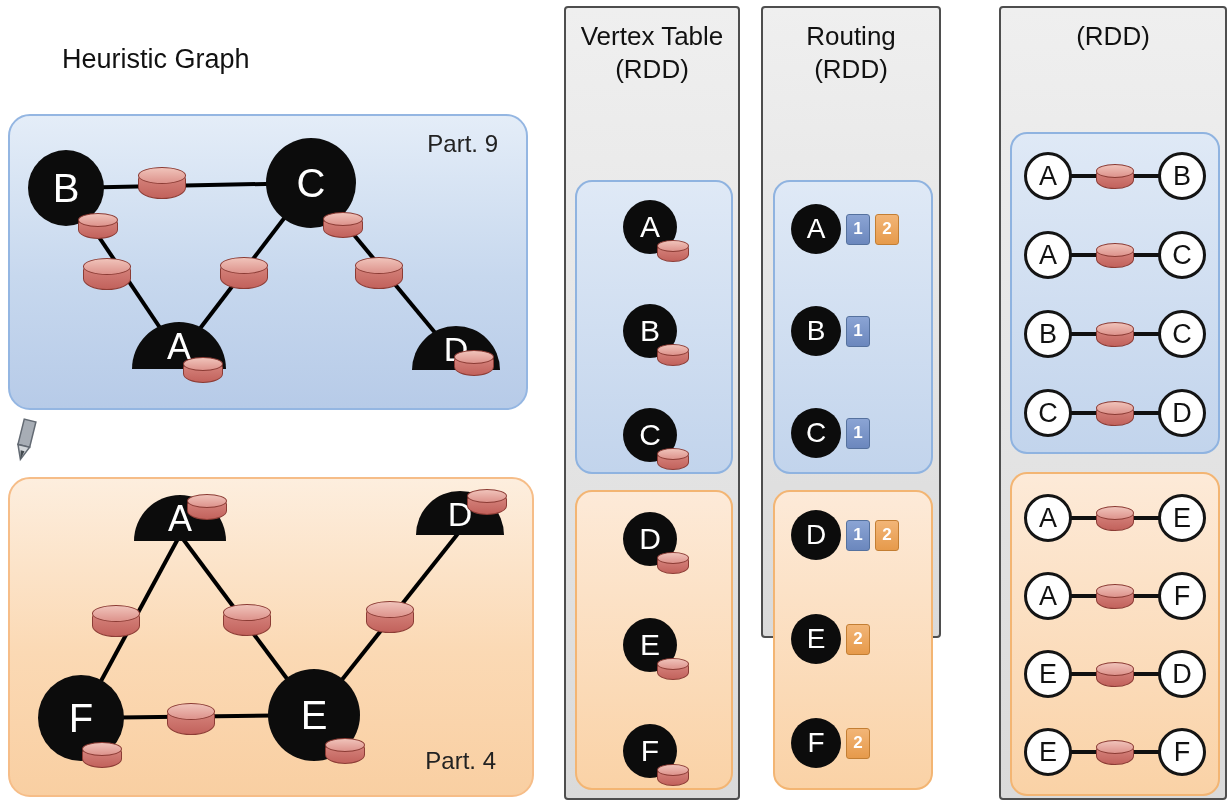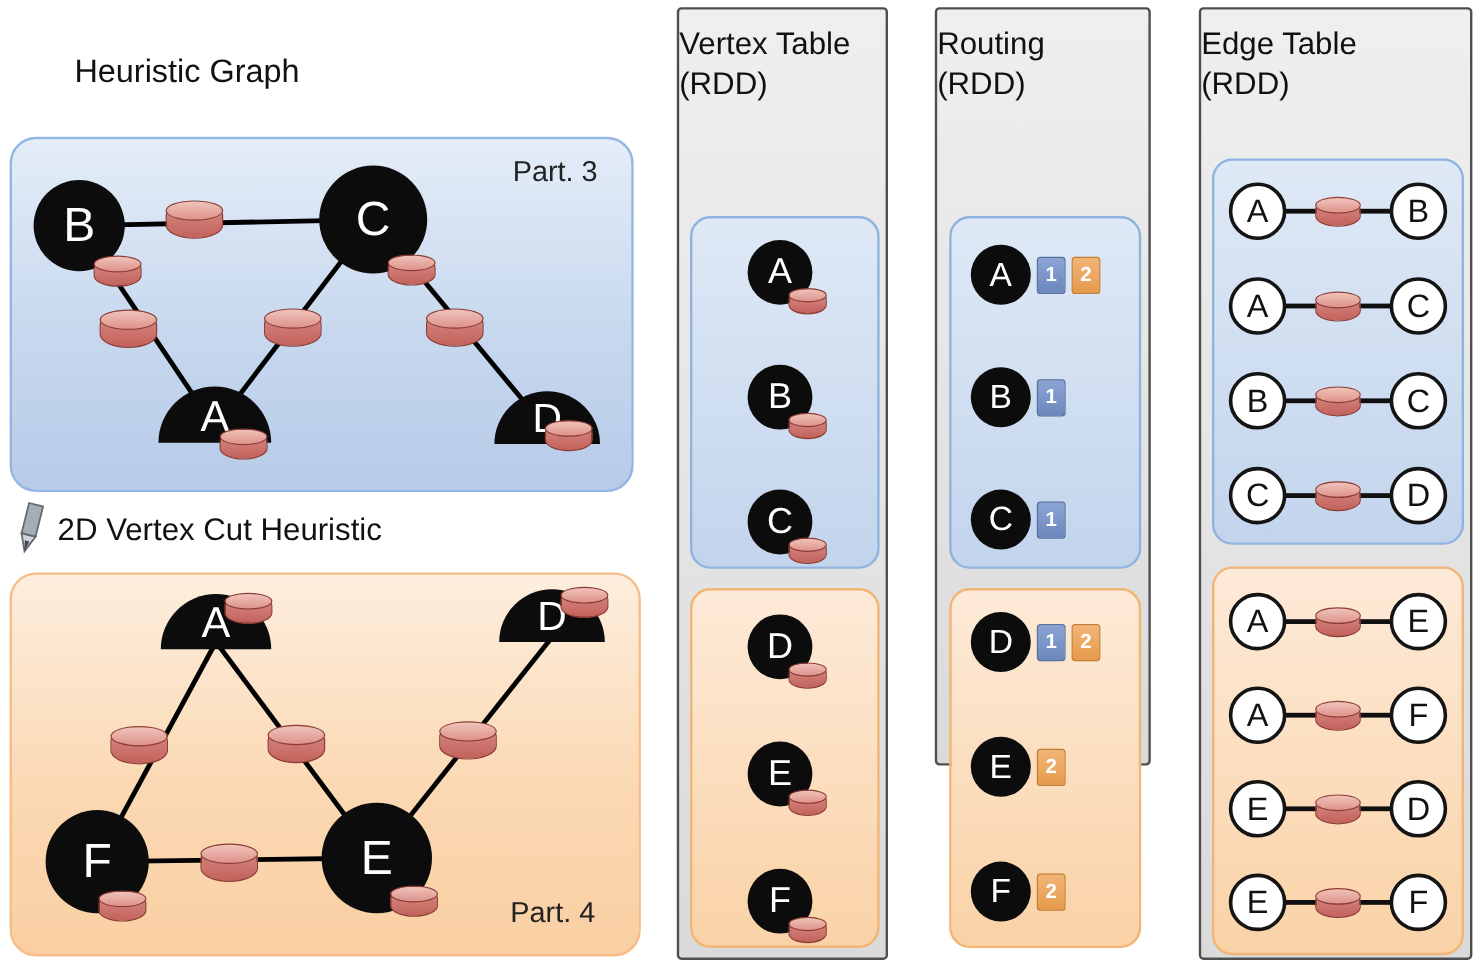--- a/index.html
+++ b/index.html
@@ -21,21 +21,21 @@
   .gvtx.dome{border-radius:999px 999px 0 0;align-items:flex-end;padding-bottom:1px}
 
   .cyl{position:absolute;z-index:3}
   .cyl::before{content:"";position:absolute;left:0;right:0;top:26%;bottom:0;background:linear-gradient(180deg,#d5837c,#c2625c);border:1.5px solid #8c3c35;border-radius:12% 12% 50% 50% / 18% 18% 48% 48%}
   .cyl::after{content:"";position:absolute;left:0;right:0;top:0;height:46%;background:linear-gradient(180deg,#f0c3ba,#dd938c);border:1.5px solid #8c3c35;border-radius:50%}
 
   .heuristic{position:absolute;left:10px;top:418px;display:flex;align-items:center;gap:8px;z-index:4}
   .heuristic .htxt{font-size:26px}
 
   .col{position:absolute;background:linear-gradient(180deg,#efefef,#dadada);border:2px solid #4e4e4e;border-radius:4px}
-  .col-title{position:absolute;left:0;right:0;top:12px;font-size:26px;line-height:1.25}
+  .col-title{position:absolute;left:0;right:0;top:12px;text-align:center;font-size:26px;line-height:1.25}
 
   .inner{position:absolute;border-radius:17px}
   .inner.blue{background:linear-gradient(180deg,#dfe9f6,#c2d4ec);border:2px solid #8fb3e0}
   .inner.orange{background:linear-gradient(180deg,#fdead8,#fad2a6);border:2px solid #f3b573}
 
   .ventry{position:absolute;left:0;width:100%;height:76px}
   .vcirc{position:absolute;left:46px;top:0;width:54px;height:54px;background:#0c0c0c;border-radius:50%;color:#fff;font-size:30px;display:flex;align-items:center;justify-content:center}
 
   .rrow{position:absolute;left:16px;display:flex;align-items:center;gap:5px}
   .rvtx{width:50px;height:50px;background:#0c0c0c;border-radius:50%;color:#fff;font-size:28px;display:flex;align-items:center;justify-content:center;flex:0 0 auto}
@@ -51,21 +51,21 @@
   .ecyl{left:50%;margin-left:-19px;top:16px;width:38px;height:25px}
 </style>
 </head>
 <body>
 
 <div class="canvas">
 
   <div class="pg-title">Heuristic Graph</div>
 
   <div class="partbox blue" style="left:8px;top:114px;width:520px;height:296px">
-    <span class="part-label" style="right:28px;top:14px">Part. 3</span>
+    <span class="part-label" style="right:28px;top:14px">Part. 9</span>
     <svg class="edges" width="520" height="296">
       <line x1="56" y1="72" x2="301" y2="67"></line>
       <line x1="56" y1="72" x2="169" y2="240"></line>
       <line x1="301" y1="67" x2="169" y2="240"></line>
       <line x1="301" y1="67" x2="446" y2="242"></line>
     </svg>
     <div class="cyl" style="left:128px;top:51px;width:48px;height:32px"></div>
     <div class="cyl" style="left:73px;top:142px;width:48px;height:32px"></div>
     <div class="cyl" style="left:210px;top:141px;width:48px;height:32px"></div>
     <div class="cyl" style="left:345px;top:141px;width:48px;height:32px"></div>
@@ -82,21 +82,20 @@
   </div>
 
   <div class="heuristic">
     <svg class="pencil" width="30" height="46" viewBox="0 0 30 46">
       <g transform="rotate(14 15 23)">
         <rect x="9" y="2" width="12" height="26" fill="#a7adb5" stroke="#636a73" stroke-width="1.5"></rect>
         <polygon points="9,28 21,28 15,42" fill="#d2d6da" stroke="#636a73" stroke-width="1.5"></polygon>
         <polygon points="13,33 17,33 15,42" fill="#43494f"></polygon>
       </g>
     </svg>
-    <span class="htxt">2D Vertex Cut Heuristic</span>
   </div>
 
   <div class="partbox orange" style="left:8px;top:477px;width:526px;height:320px">
     <span class="part-label" style="right:36px;bottom:20px">Part. 4</span>
     <svg class="edges" width="526" height="320">
       <line x1="170" y1="56" x2="71" y2="239"></line>
       <line x1="170" y1="56" x2="304" y2="236"></line>
       <line x1="71" y1="239" x2="304" y2="236"></line>
       <line x1="304" y1="236" x2="450" y2="52"></line>
     </svg>
@@ -144,21 +143,21 @@
         <div class="vcirc">E</div>
         <div class="cyl" style="left:80px;top:40px;width:32px;height:22px"></div>
       </div>
       <div class="ventry" style="top:232px">
         <div class="vcirc">F</div>
         <div class="cyl" style="left:80px;top:40px;width:32px;height:22px"></div>
       </div>
     </div>
   </div>
 
-  <div class="col" style="left:779px;top:6px;width:180px;height:632px">
+  <div class="col" style="left:761px;top:6px;width:180px;height:632px">
     <div class="col-title">
       <div>Routing</div>
       <div>(RDD)</div>
     </div>
     <div class="inner blue" style="left:10px;top:172px;width:160px;height:294px">
       <div class="rrow" style="top:22px">
         <div class="rvtx">A</div>
         <div class="badge b1">1</div>
         <div class="badge b2">2</div>
       </div>
@@ -183,21 +182,20 @@
       </div>
       <div class="rrow" style="top:226px">
         <div class="rvtx">F</div>
         <div class="badge b2">2</div>
       </div>
     </div>
   </div>
 
   <div class="col" style="left:999px;top:6px;width:228px;height:794px">
     <div class="col-title">
-      <div>Edge Table</div>
       <div>(RDD)</div>
     </div>
     <div class="inner blue" style="left:9px;top:124px;width:210px;height:322px">
       <div class="erow" style="top:14px">
         <div class="eline"></div>
         <div class="ecirc l">A</div>
         <div class="cyl ecyl"></div>
         <div class="ecirc r">B</div>
       </div>
       <div class="erow" style="top:93px">

